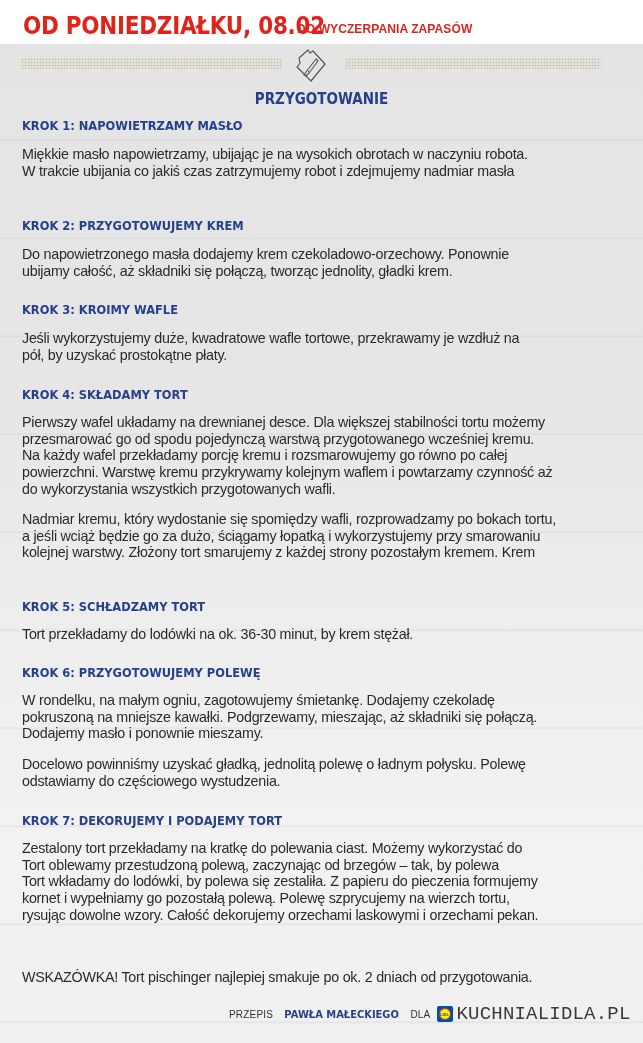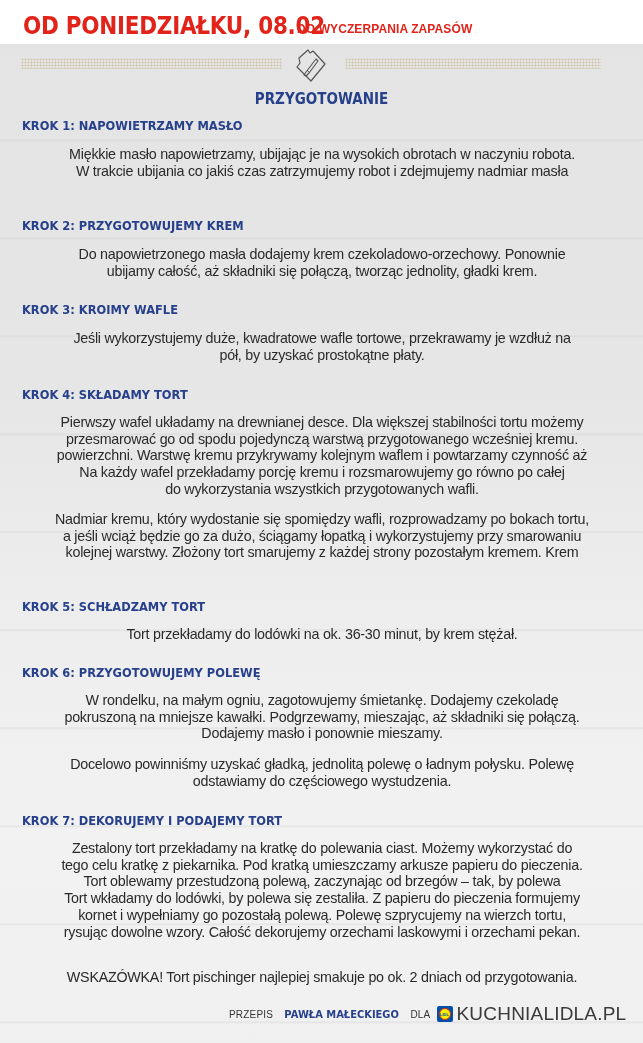--- a/index.html
+++ b/index.html
@@ -51,37 +51,37 @@
   }
   .step-title {
     position: absolute; left: 22px;
     color: #27408b; font-weight: 700; font-size: 13px;
     font-family: "DejaVu Sans", sans-serif;
     transform: scaleX(0.88); transform-origin: left top; white-space: nowrap;
   }
   .para {
     position: absolute; left: 22px; width: 600px;
     color: #2a2a2a; font-size: 14.3px; line-height: 16.7px;
-    font-family: "Liberation Sans", sans-serif; letter-spacing: -0.25px; text-align: center;
+    font-family: "Liberation Sans", sans-serif; letter-spacing: -0.25px;
   }
   .para span { display: block; white-space: nowrap; }
 
   .credit {
     position: absolute; top: 1004px; left: 229px; height: 20px;
     display: flex; align-items: center; white-space: nowrap;
   }
   .credit-pre, .credit-dla { color: #333; font-size: 10px; letter-spacing: 0.2px; }
   .credit-author { color: #27408b; font-weight: 700; font-size: 11px; margin: 0 5px; font-family: "DejaVu Sans", sans-serif; transform: scaleX(0.9); }
   .lidl-logo {
     width: 16px; height: 16px; margin: 0 4px 0 6px; background: #0050aa; border-radius: 2px;
     display: flex; align-items: center; justify-content: center;
   }
   .lidl-logo .inner { width: 12px; height: 12px; border-radius: 50%; background: #fff000; border: 1px solid #e2231a; display:flex; align-items:center; justify-content:center; }
   .lidl-logo .txt { font-size: 4px; font-weight: 700; color: #0050aa; }
-  .site { color: #3a3a3a; font-size: 19px; letter-spacing: 0.2px; font-family: Liberation Sans, sans-serif; font-weight: 300; }
+  .site { color: #3a3a3a; font-size: 19px; letter-spacing: 0.2px; font-family: Liberation Mono, monospace; font-weight: 300; }
 </style>
 </head>
 <body>
 
 <div class="header">
   <span class="header-title">OD PONIEDZIAŁKU, 08.02</span>
   <span class="header-sub">DO WYCZERPANIA ZAPASÓW</span>
 </div>
 
 <div class="board">
@@ -111,22 +111,22 @@
 <div class="step-title" style="top:302px">KROK 3: KROIMY WAFLE</div>
 <div class="para" style="top:330px">
   <span>Jeśli wykorzystujemy duże, kwadratowe wafle tortowe, przekrawamy je wzdłuż na</span>
   <span>pół, by uzyskać prostokątne płaty.</span>
 </div>
 
 <div class="step-title" style="top:387px">KROK 4: SKŁADAMY TORT</div>
 <div class="para" style="top:414px">
   <span>Pierwszy wafel układamy na drewnianej desce. Dla większej stabilności tortu możemy</span>
   <span>przesmarować go od spodu pojedynczą warstwą przygotowanego wcześniej kremu.</span>
+  <span>Na każdy wafel przekładamy porcję kremu i rozsmarowujemy go równo po całej</span>
   <span>powierzchni. Warstwę kremu przykrywamy kolejnym waflem i powtarzamy czynność aż</span>
-  <span>Na każdy wafel przekładamy porcję kremu i rozsmarowujemy go równo po całej</span>
   <span>do wykorzystania wszystkich przygotowanych wafli.</span>
 </div>
 <div class="para" style="top:511px">
   <span>Nadmiar kremu, który wydostanie się spomiędzy wafli, rozprowadzamy po bokach tortu,</span>
   <span>a jeśli wciąż będzie go za dużo, ściągamy łopatką i wykorzystujemy przy smarowaniu</span>
   <span>kolejnej warstwy. Złożony tort smarujemy z każdej strony pozostałym kremem. Krem</span>
 </div>
 
 <div class="step-title" style="top:599px">KROK 5: SCHŁADZAMY TORT</div>
 <div class="para" style="top:626px">
@@ -140,21 +140,20 @@
   <span>Dodajemy masło i ponownie mieszamy.</span>
 </div>
 <div class="para" style="top:756px">
   <span>Docelowo powinniśmy uzyskać gładką, jednolitą polewę o ładnym połysku. Polewę</span>
   <span>odstawiamy do częściowego wystudzenia.</span>
 </div>
 
 <div class="step-title" style="top:813px">KROK 7: DEKORUJEMY I PODAJEMY TORT</div>
 <div class="para" style="top:840px">
   <span>Zestalony tort przekładamy na kratkę do polewania ciast. Możemy wykorzystać do</span>
-  <span>tego celu kratkę z piekarnika. Pod kratką umieszczamy arkusze papieru do pieczenia.</span>
   <span>Tort oblewamy przestudzoną polewą, zaczynając od brzegów – tak, by polewa</span>
   <span>Tort wkładamy do lodówki, by polewa się zestaliła. Z papieru do pieczenia formujemy</span>
   <span>kornet i wypełniamy go pozostałą polewą. Polewę szprycujemy na wierzch tortu,</span>
   <span>rysując dowolne wzory. Całość dekorujemy orzechami laskowymi i orzechami pekan.</span>
 </div>
 <div class="para" style="top:969px">
   <span>WSKAZÓWKA! Tort pischinger najlepiej smakuje po ok. 2 dniach od przygotowania.</span>
 </div>
 
 <div class="credit">

